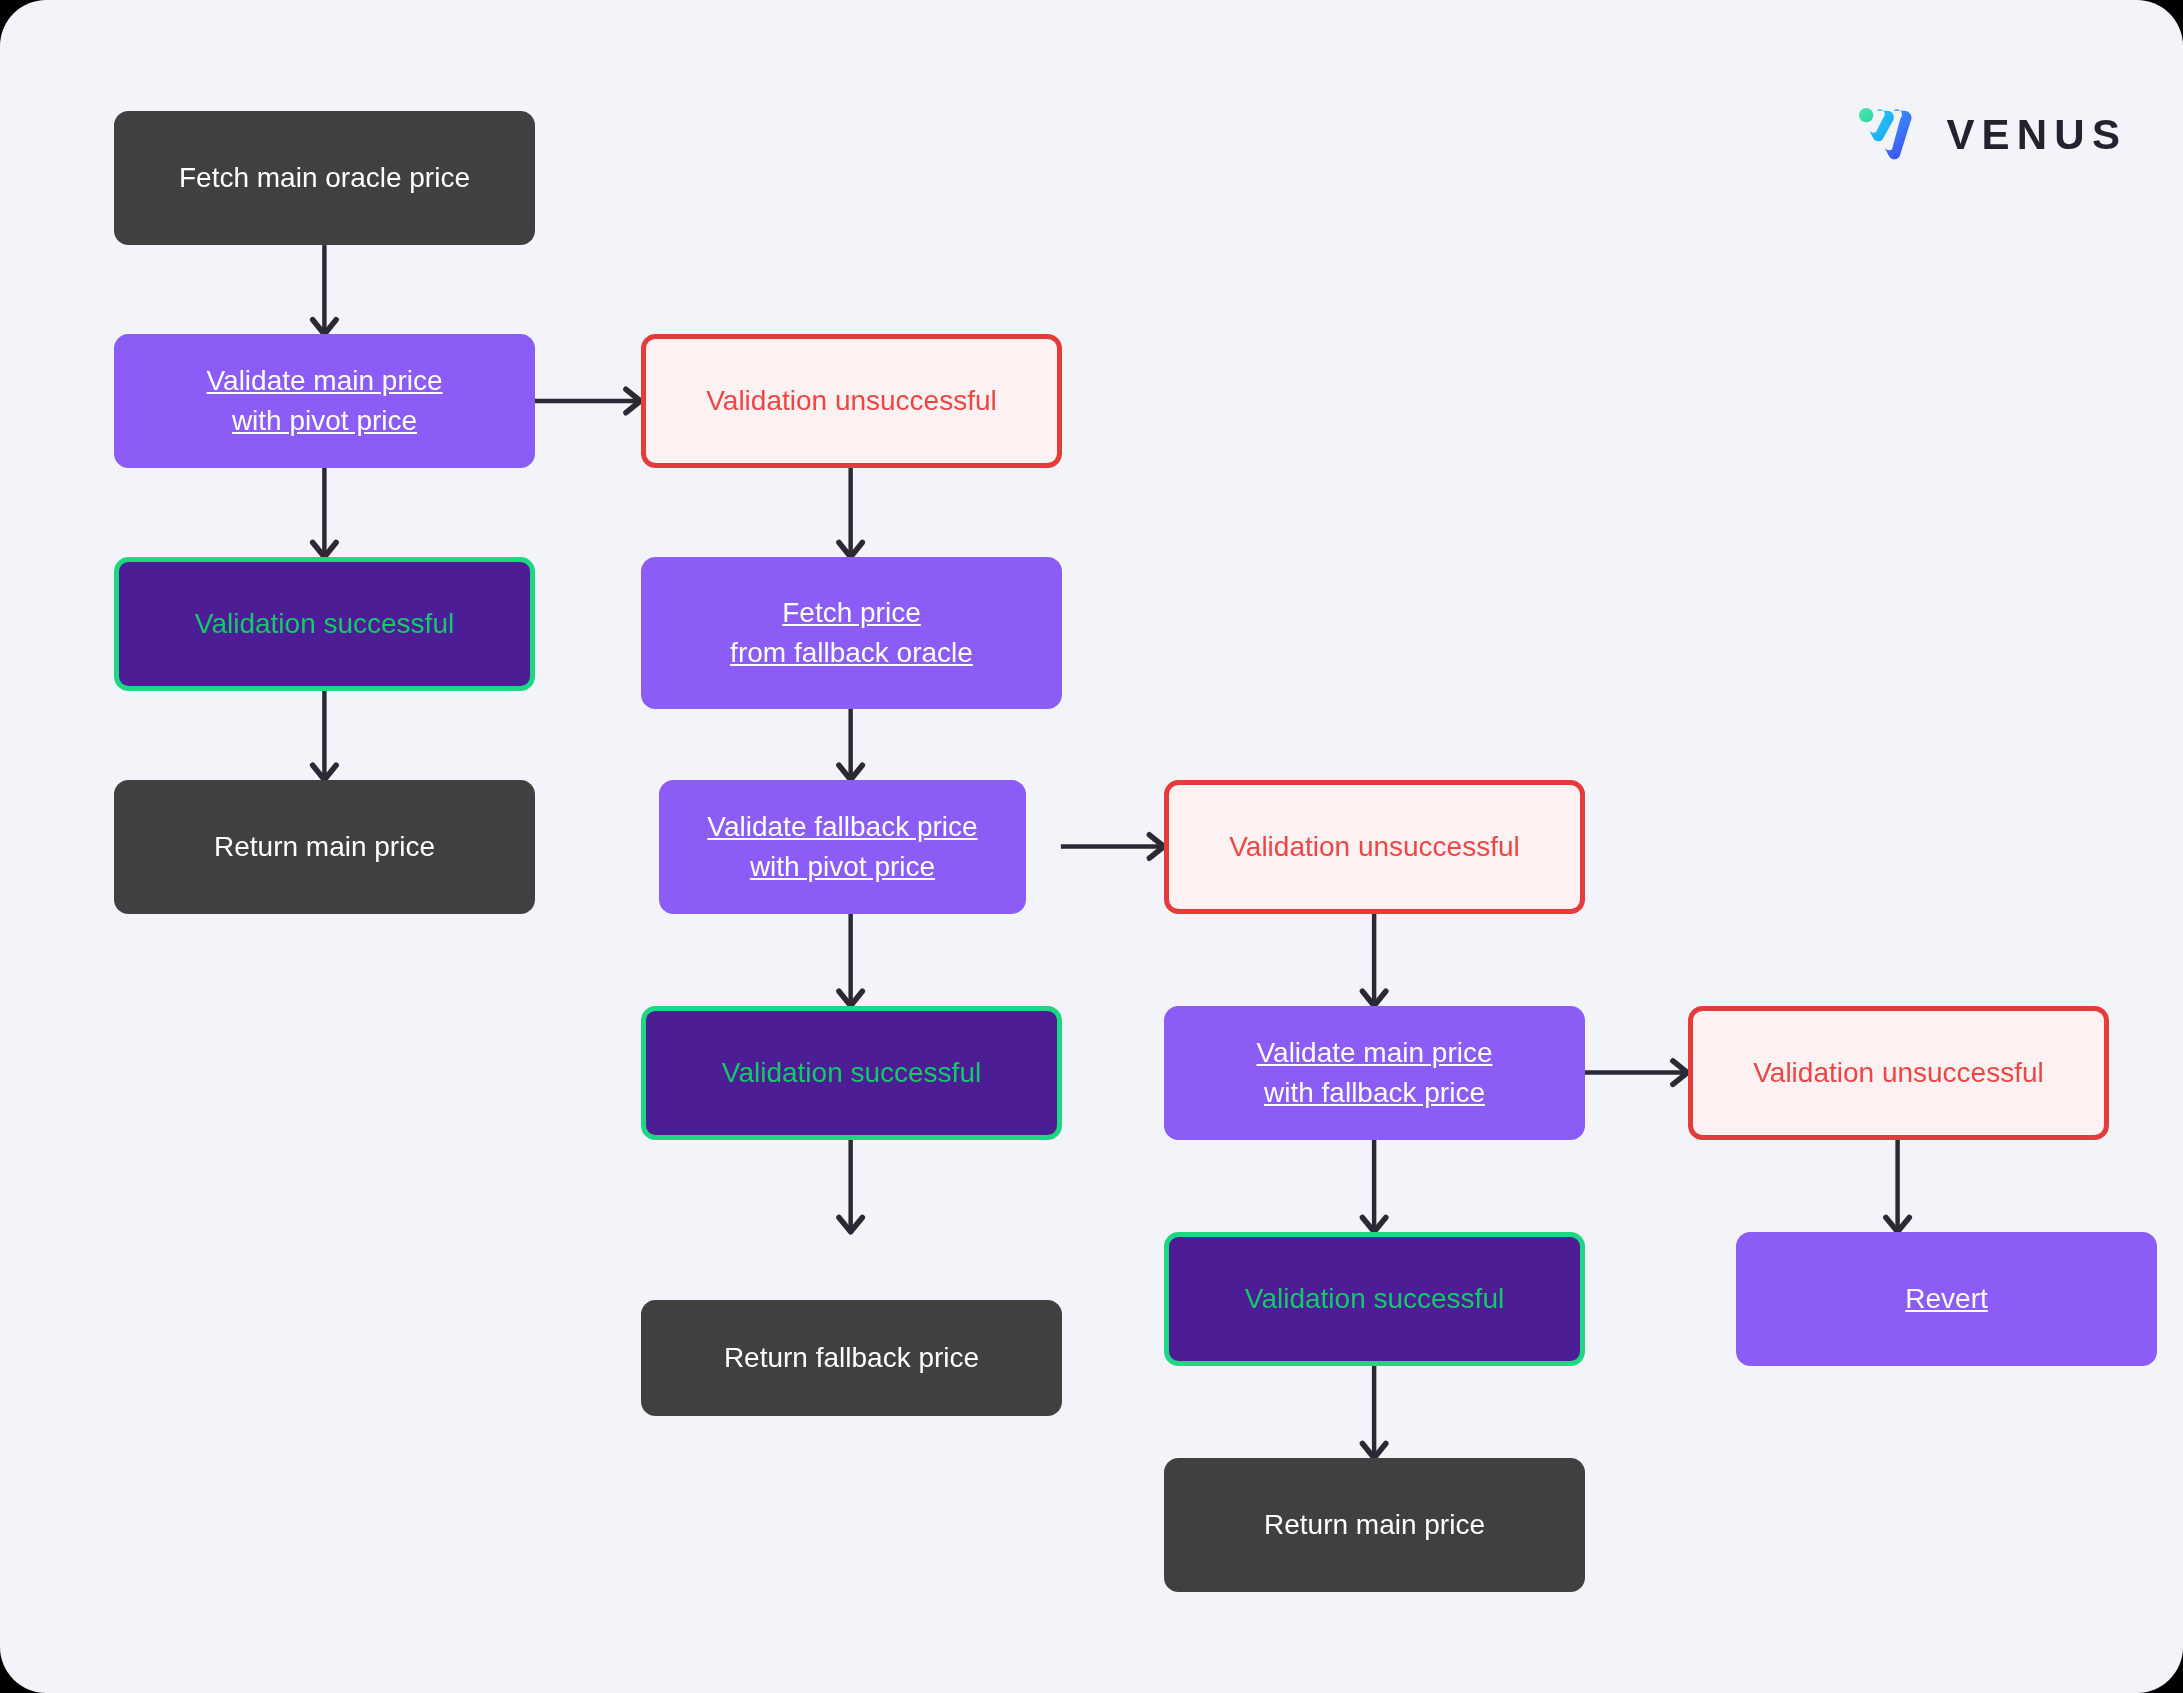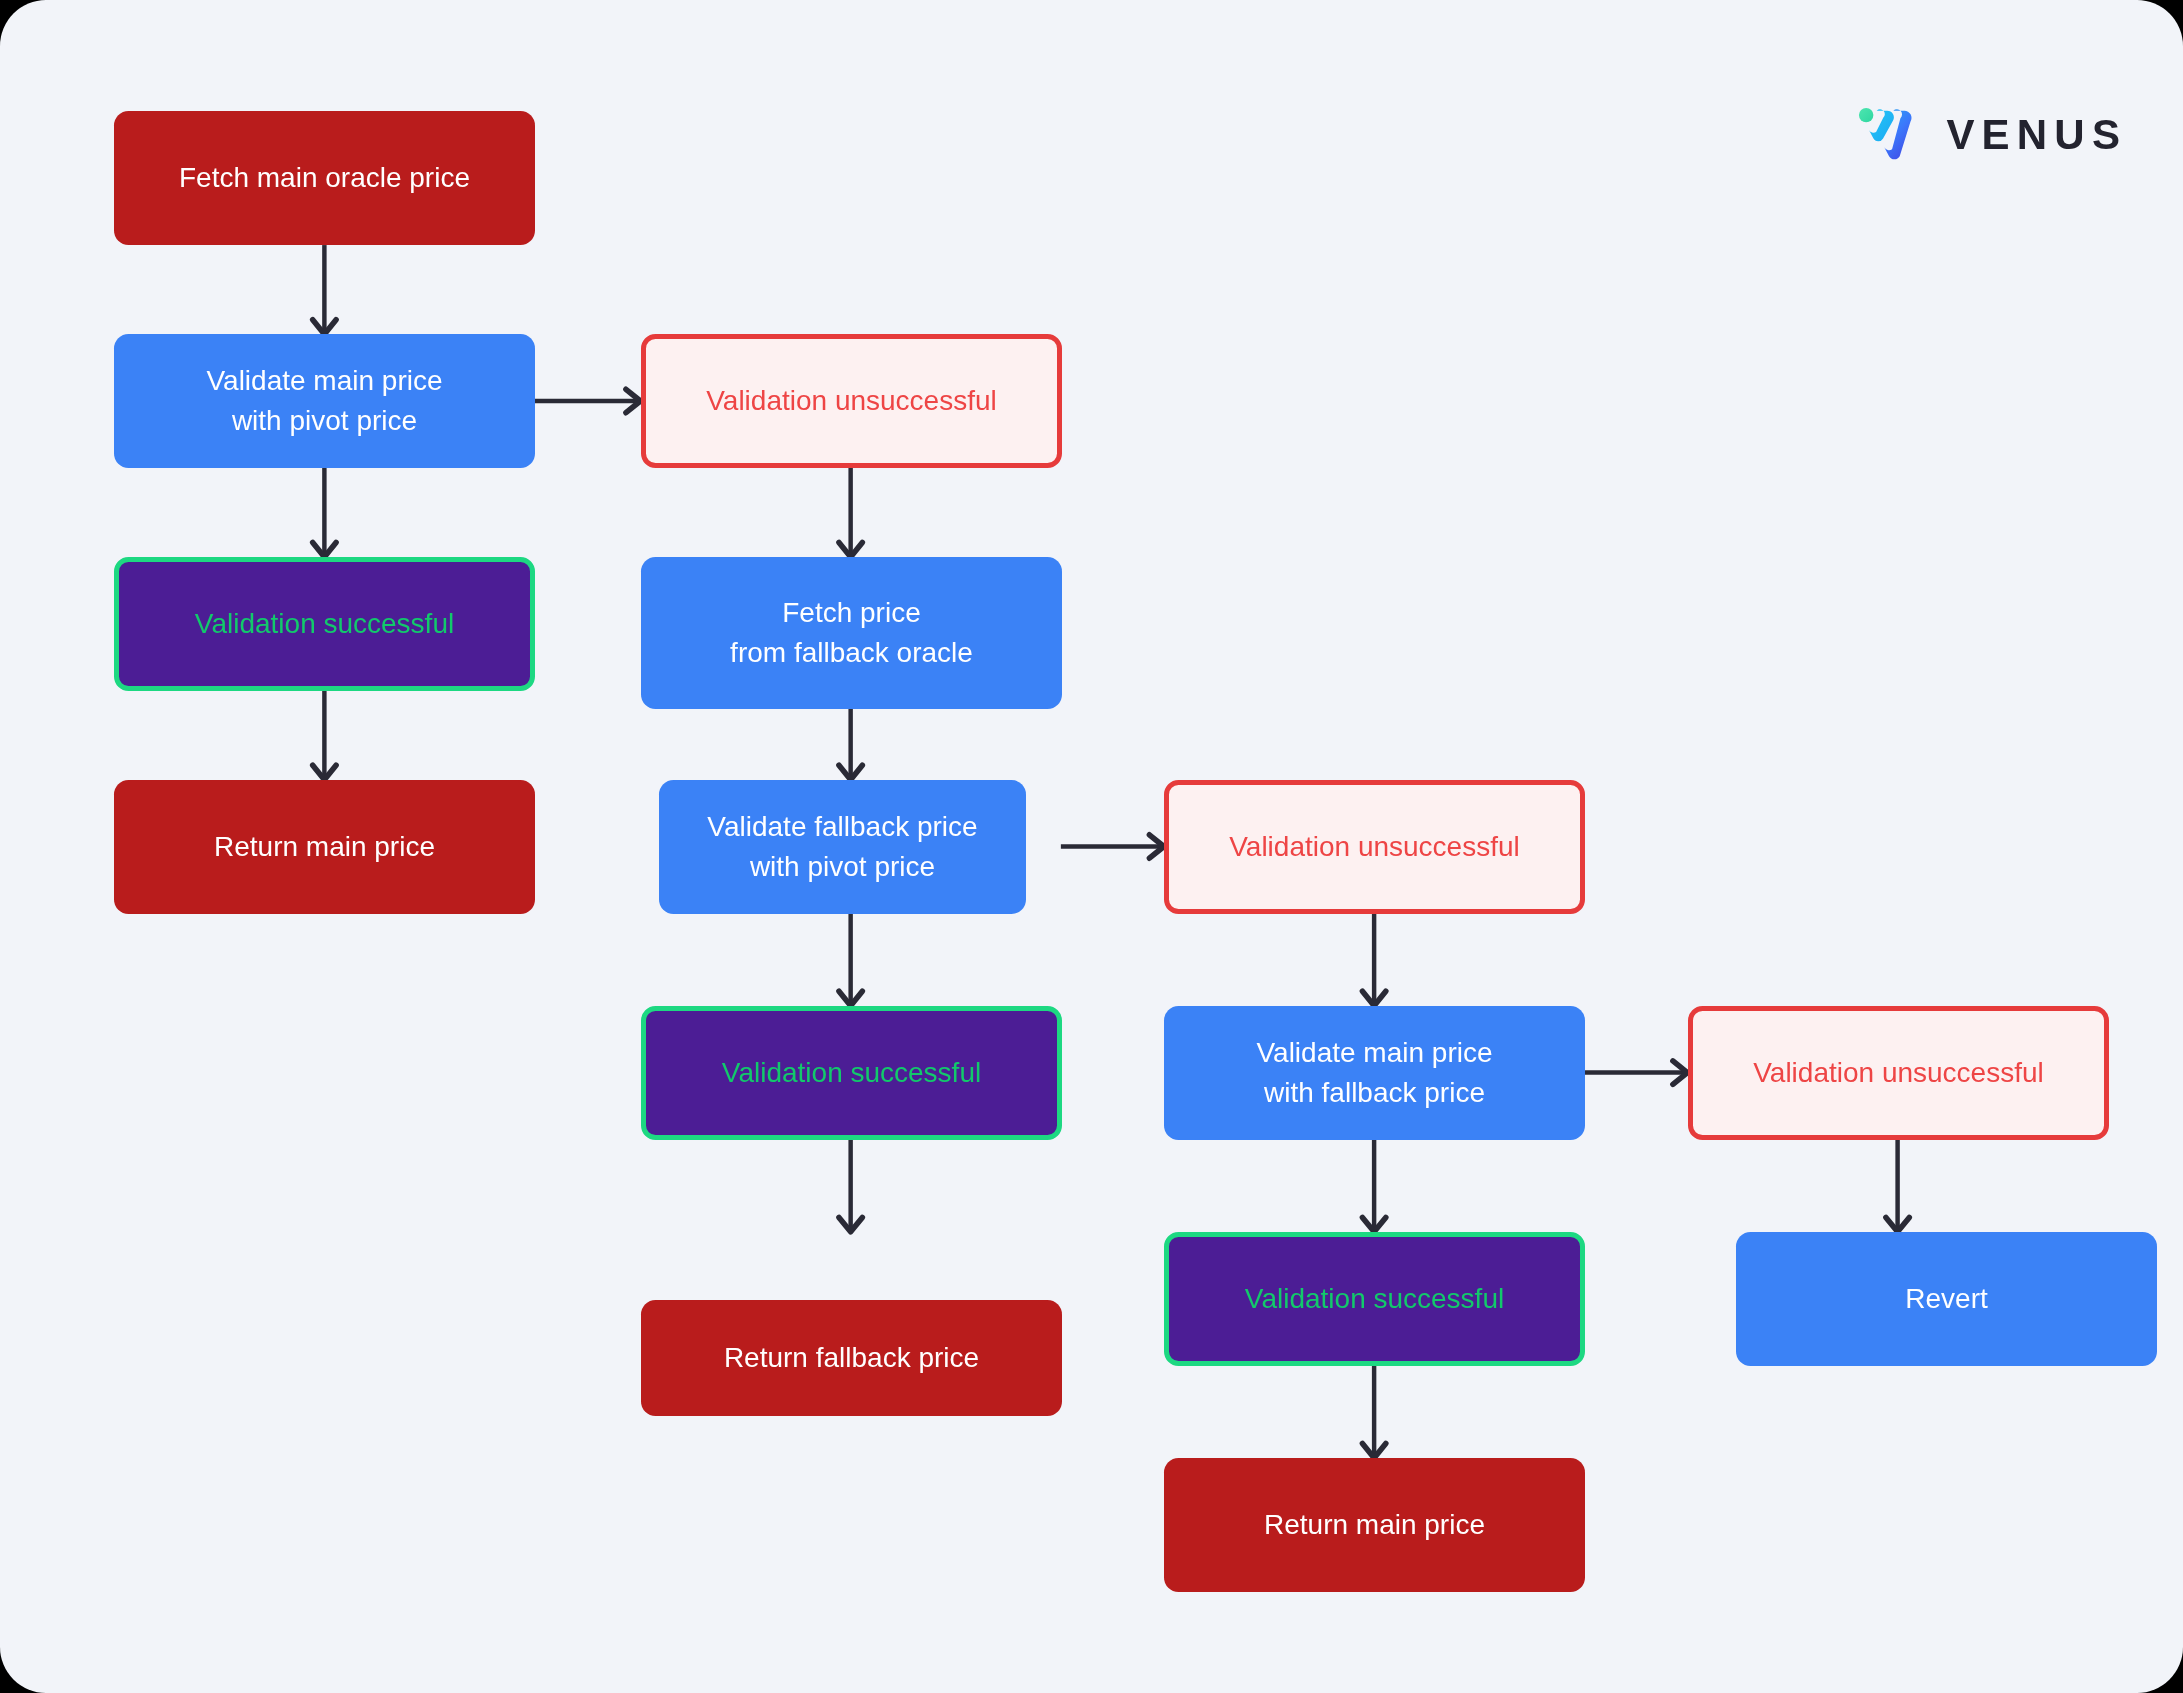--- a/index.html
+++ b/index.html
@@ -65,26 +65,27 @@
     display: flex;
     align-items: center;
     justify-content: center;
     text-align: center;
     font-size: 28px;
     line-height: 1.42;
     padding: 5.6px 13.4px;
     white-space: pre-line;
   }
   .node.blue {
-    background: #b91c1c;
+    background: #404040;
     color: #FFFFFF;
   }
   .node.dark {
-    background: #3b82f6;
+    background: #8b5cf6;
     color: #FFFFFF;
+    text-decoration: underline;
   }
   .node.green {
     background: #4c1d95;
     color: #12C96B;
     border: 5px solid #1DD882;
   }
   .node.red {
     background: #FDF1F1;
     color: #EE4545;
     border: 5px solid #E63B3B;

